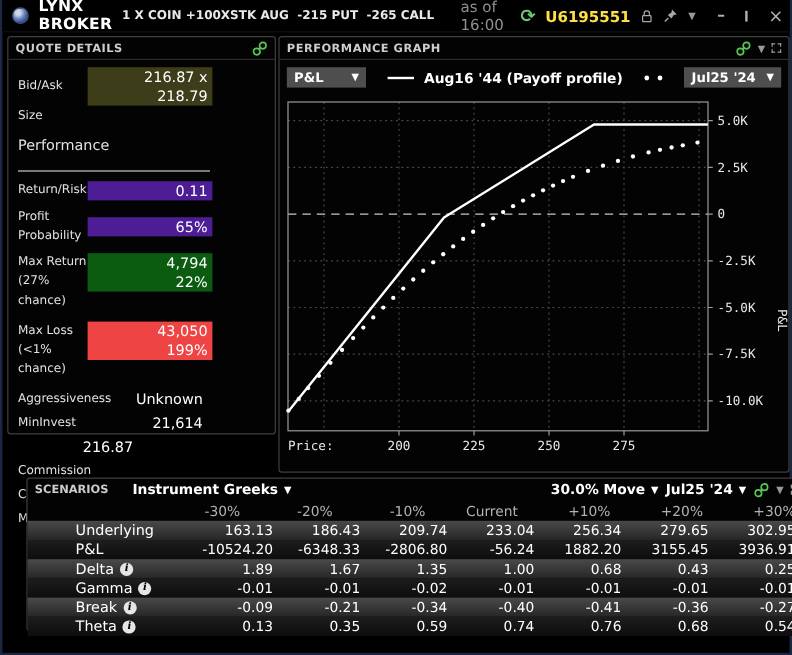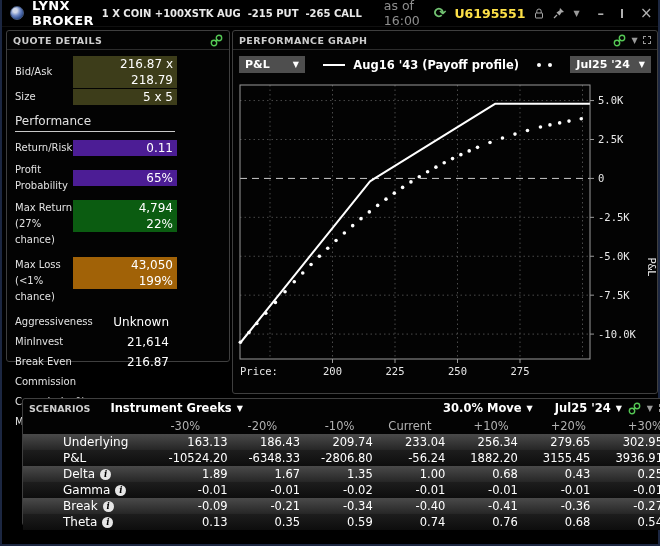--- a/index.html
+++ b/index.html
@@ -46,43 +46,43 @@
   .q-value { width:104px; text-align:right; color:#fff; font-size:12px; line-height:16px;
              padding:0 4px; margin-right:52px; }
   .q-row.plain .q-value { margin-right:56px; width:100px; }
   .q-row.olive { margin-bottom:1px; }
   .q-row.olive .q-value { background:#3d3d1a; }
   .q-row.navy  { margin-bottom:6px; }
   .q-row.navy .q-value { background:#4c1d95; }
   .q-row.double { align-items:flex-start; margin-bottom:9px; }
   .q-row.double .q-label, .q-row.double .q-value { line-height:16px; white-space:pre-line; }
   .q-row.green .q-value { background:#0b5c11; }
-  .q-row.red   .q-value { background:#a16207;padding-left:43px; }
+  .q-row.red   .q-value { background:#ef4444;padding-left:43px; }
   .q-divider { margin:9px 8px 8px 0; color:#e2e2e2; font-size:12px;
-               border-bottom:1px solid #c9c9c9; padding-bottom:3px; width:160px; }
+               border-bottom:1px solid #c9c9c9; padding-bottom:14px; width:160px; }
 
   
   .legend-row { height:25px; display:flex; align-items:center; padding:4px 6px 0 6px; gap:8px; }
   .dropdown { background:#4e4e4e; color:#fff; font-weight:bold; font-size:11px;
               height:17px; display:inline-flex; align-items:center; gap:9px;
               padding:0 6px; cursor:pointer; }
   .dd-arrow { font-size:8px; color:#fff; }
   .dropdown.metric { width:66px; justify-content:space-between; }
   .legend-mid { flex:1; display:flex; align-items:center; justify-content:center; gap:8px; }
   .line-sample { width:22px; height:2px; background:#fff; }
   .legend-label { color:#fff; font-weight:bold; font-size:11.5px; }
   .dots-sample { display:inline-flex; gap:7px; margin-left:10px; }
   .dots-sample i { width:4px; height:4px; border-radius:50%; background:#fff; }
   #chart-svg { display:block; margin-left:1px; }
 
   
   .scen-hdr { height:18px; display:flex; align-items:center; gap:6px; padding:0 6px;
               color:#cdcdcd; font-size:9.5px; font-weight:bold; }
   .scen-dd { color:#fff; font-size:11.5px; font-weight:bold; display:inline-flex;
-             align-items:center; gap:5px; cursor:pointer;margin-left:16px; }
+             align-items:center; gap:5px; cursor:pointer; }
   .scen-dd .dd-arrow { font-size:8px; }
   .greeks-dd { margin-left:14px; }
   .s-grid { display:grid; grid-template-columns:110px repeat(7,1fr); align-items:center; }
   .s-head { height:17px; color:#b2b2b2; font-size:11.5px; }
   .s-head div, .s-cell { text-align:right; padding-right:10px; }
   .s-row { height:16px; color:#fff; font-size:11.5px;padding-left:32px; }
   .s-row.lite { background:linear-gradient(180deg,#4a4a4a 0%,#262626 100%); }
   .s-row.dark { background:linear-gradient(180deg,#1d1d1d 0%,#0d0d0d 100%); }
   .s-rowlabel { text-align:left !important; padding-left:8px; font-size:12px;
                 display:flex; align-items:center; gap:5px; }
@@ -132,21 +132,20 @@
           </svg>
       </span>
     </div>
     <div id="quote-rows">
         <div class="q-row olive">
           <span class="q-label">Bid/Ask</span>
           <span class="q-value">216.87 x 218.79</span>
         </div>
         <div class="q-row olive">
           <span class="q-label">Size</span>
-          <span class="q-value">5 x 5</span>
         </div>
         <div class="q-divider">Performance</div>
         <div class="q-row navy">
           <span class="q-label">Return/Risk</span>
           <span class="q-value">0.11</span>
         </div>
         <div class="q-row navy">
           <span class="q-label">Profit Probability</span>
           <span class="q-value">65%</span>
         </div>
@@ -164,21 +163,20 @@
         </div>
         <div class="q-row plain">
           <span class="q-label">Aggressiveness</span>
           <span class="q-value">Unknown</span>
         </div>
         <div class="q-row plain">
           <span class="q-label">MinInvest</span>
           <span class="q-value">21,614</span>
         </div>
         <div class="q-row plain">
-          <span class="q-label">Break Even</span>
           <span class="q-value">216.87</span>
         </div>
         <div class="q-row plain">
           <span class="q-label">Commission</span>
           <span class="q-value"></span>
         </div>
         <div class="q-row plain">
           <span class="q-label">Commission%</span>
           <span class="q-value"></span>
         </div>
@@ -203,21 +201,21 @@
       <span class="hdr-arrow">▼</span>
       <span class="hdr-restore"></span>
     </div>
     <div class="legend-row">
       <span class="dropdown metric">
         <span>P&amp;L</span>
         <span class="dd-arrow">▼</span>
       </span>
       <span class="legend-mid">
         <span class="line-sample"></span>
-        <span class="legend-label">Aug16 '43 (Payoff profile)</span>
+        <span class="legend-label">Aug16 '44 (Payoff profile)</span>
         <span class="dots-sample">
             <i></i>
             <i></i>
           </span>
       </span>
       <span class="dropdown">
         <span>Jul25 '24</span>
         <span class="dd-arrow">▼</span>
       </span>
     </div>

